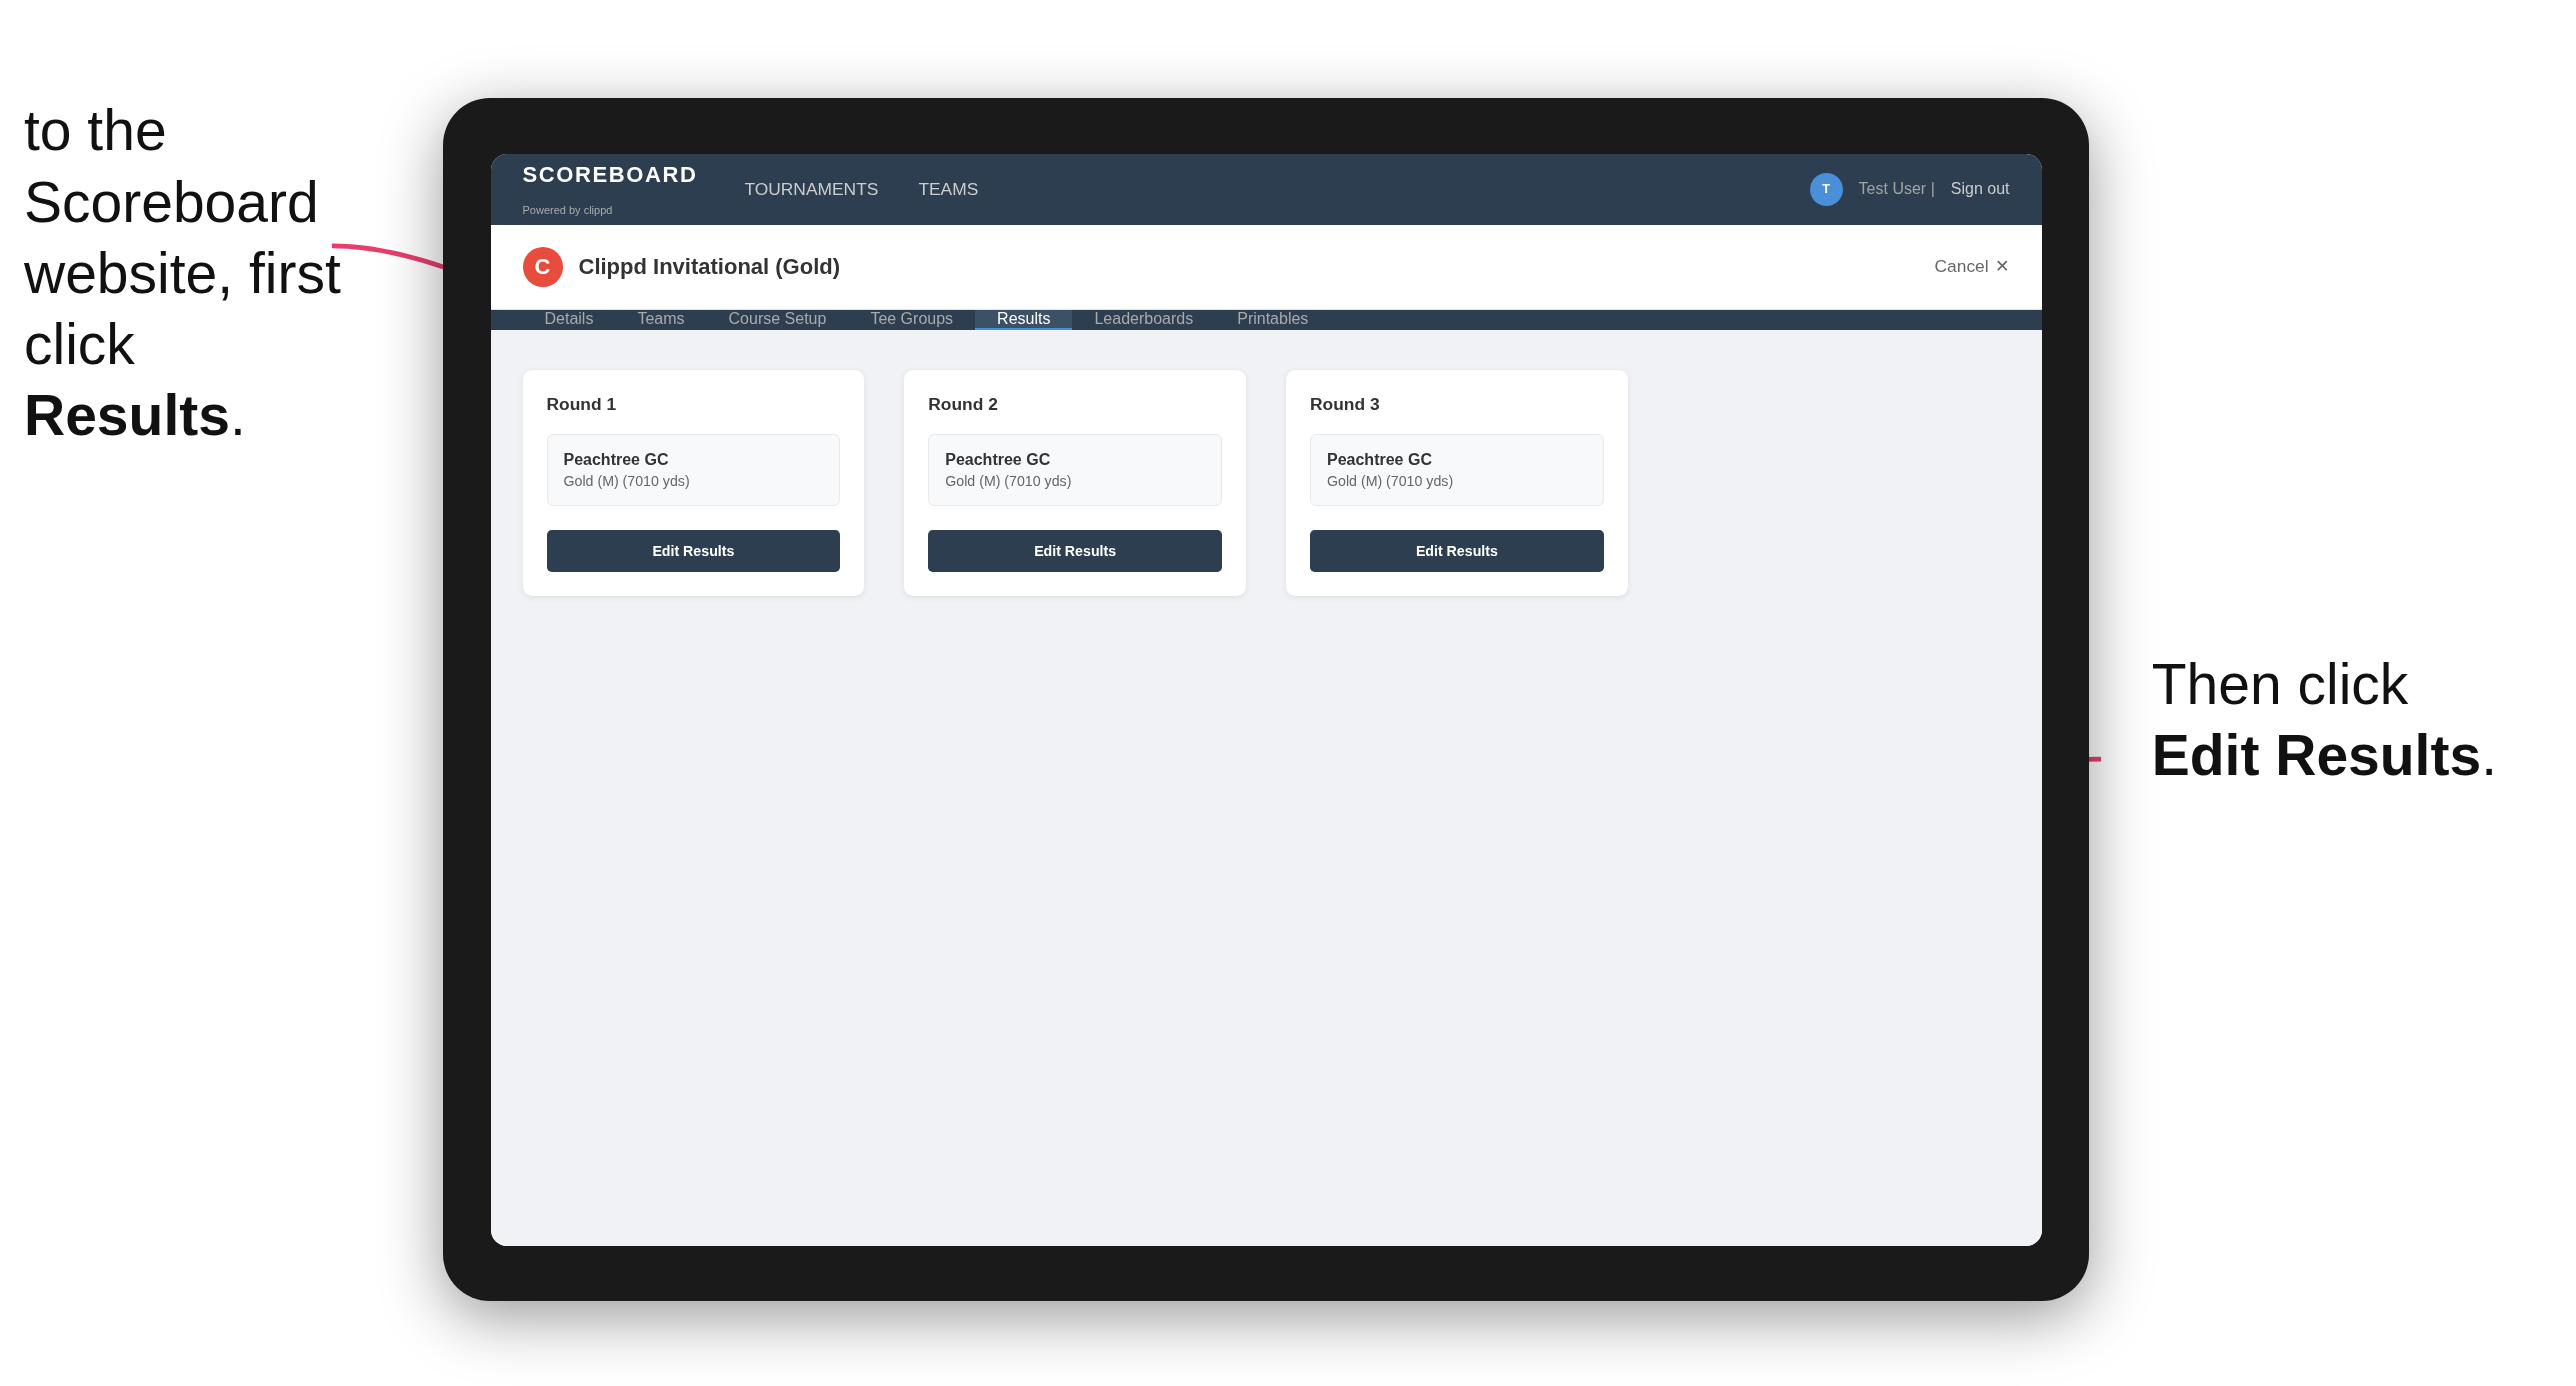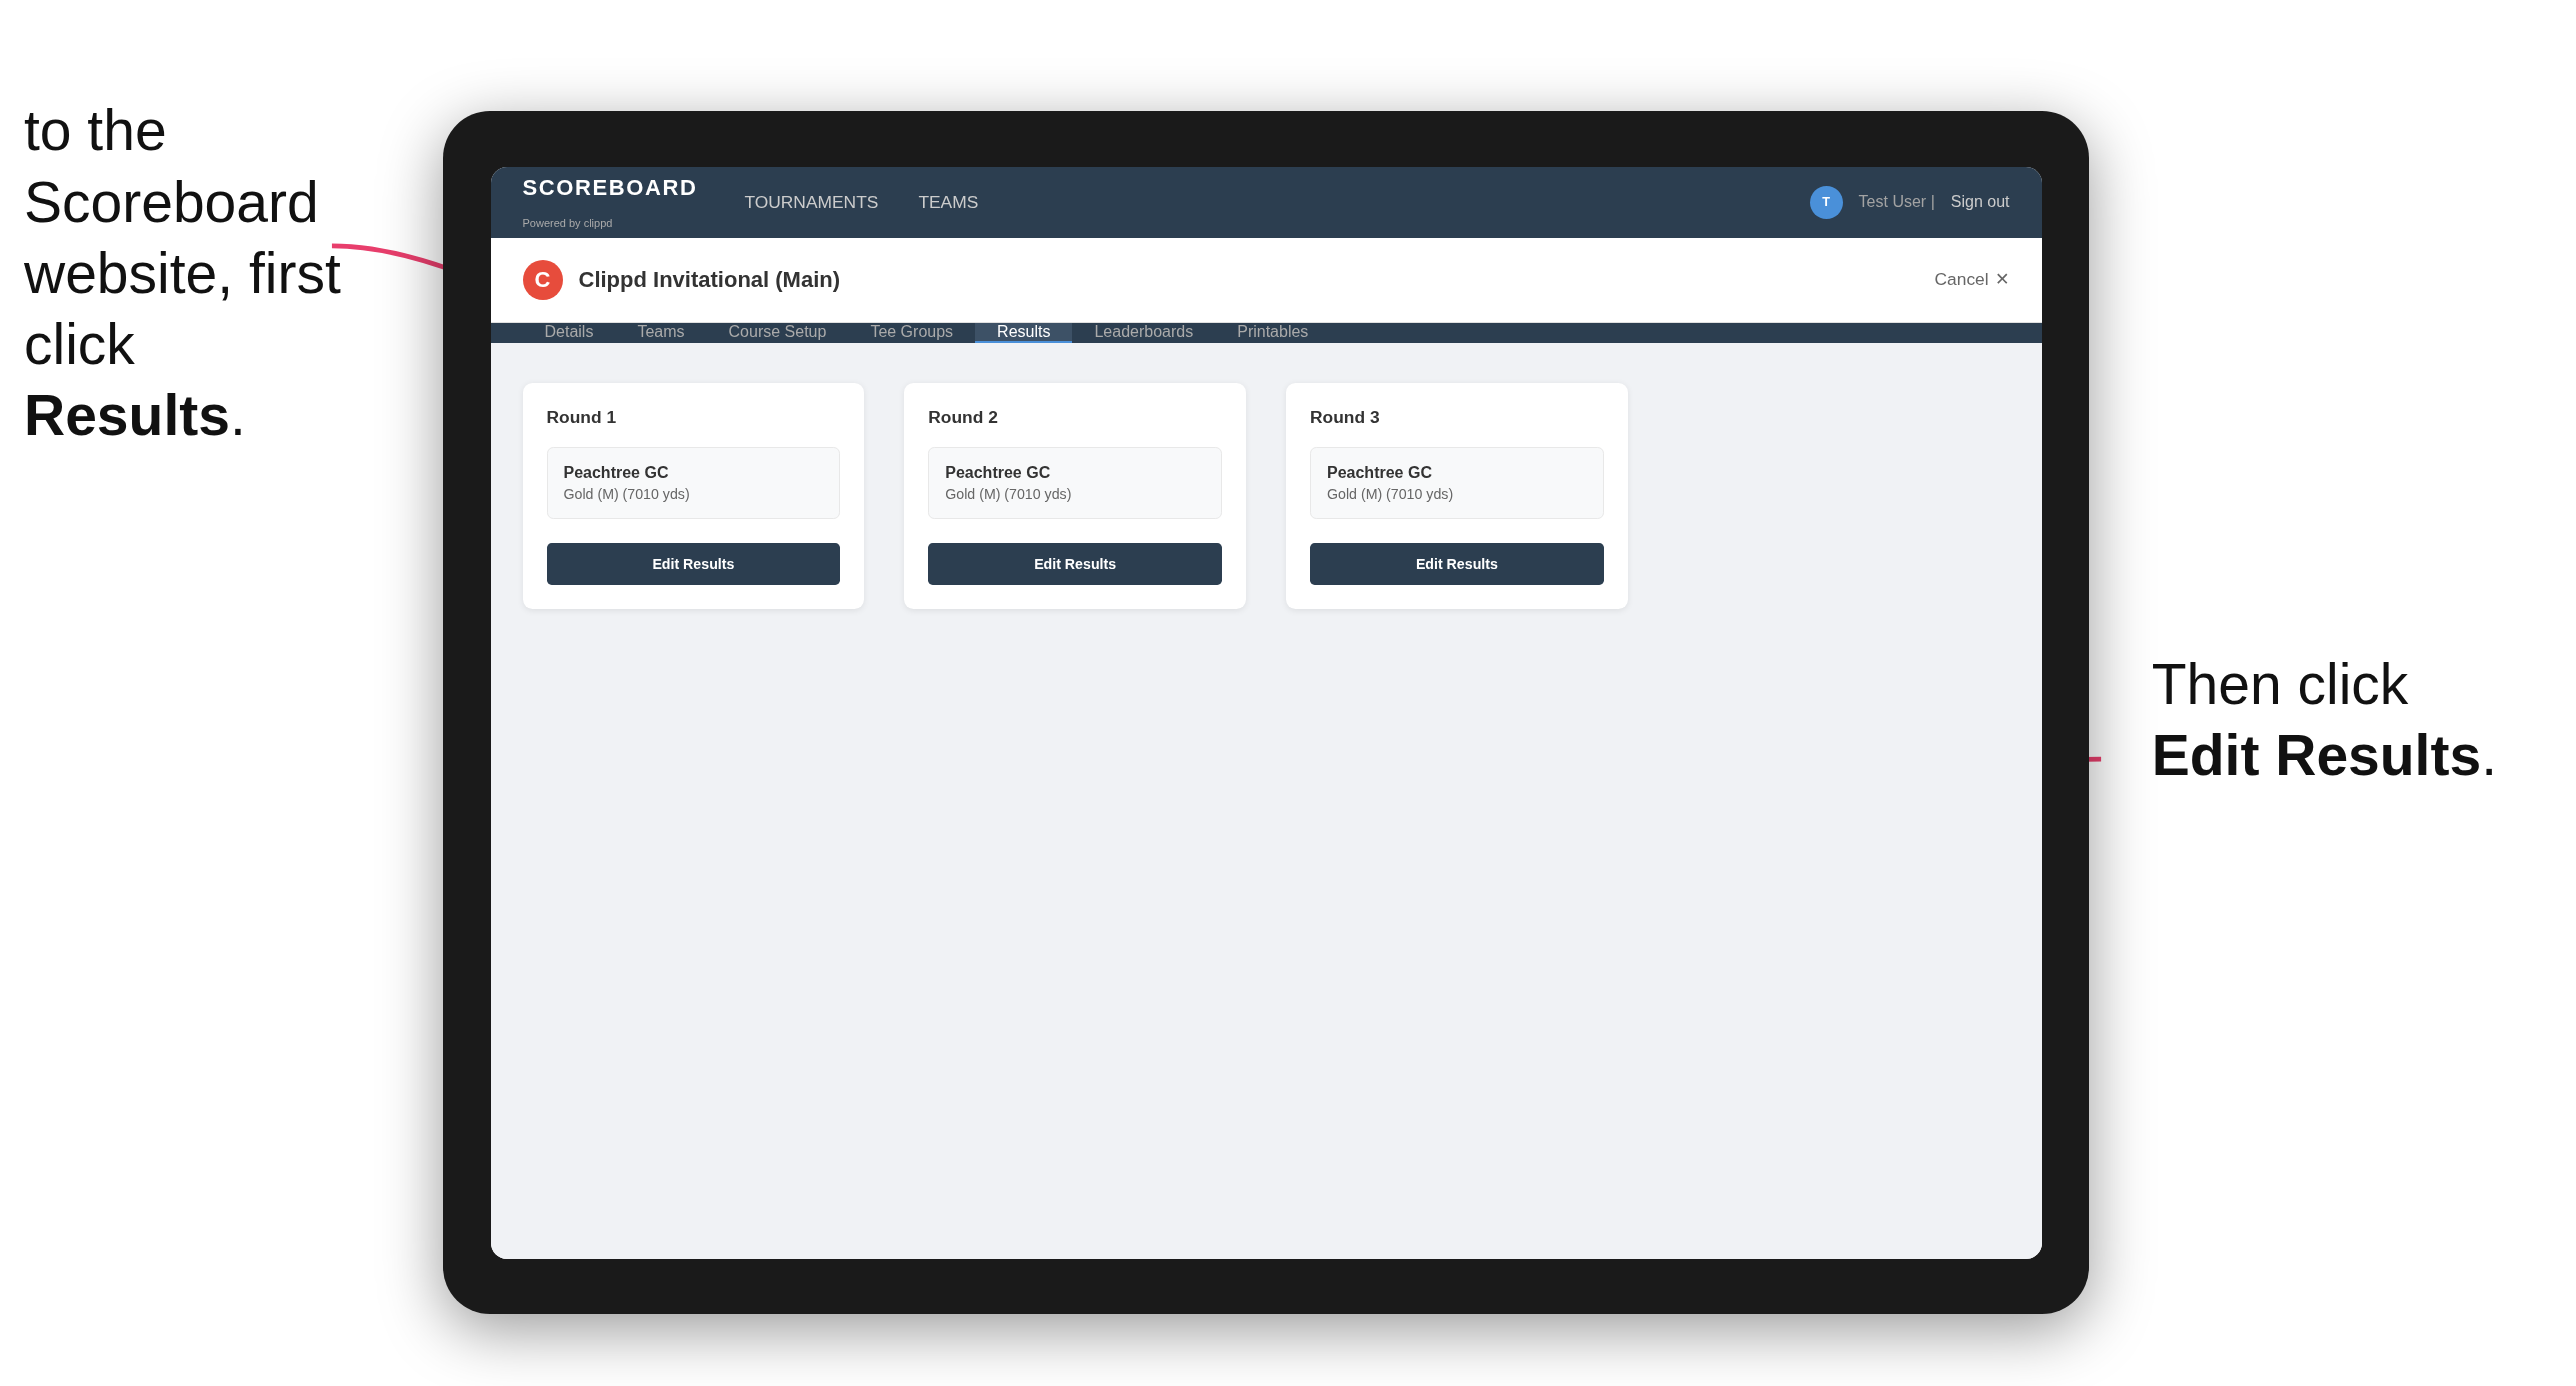--- a/index.html
+++ b/index.html
@@ -37,21 +37,21 @@
       text-align: left;
       max-width: 396px;
     }
     .instruction-right strong {
       font-weight: 800;
     }
 
     
     .tablet-shell {
       position: absolute;
-      top: 111px;
+      top: 98px;
       left: 443px;
       width: 1646px;
       height: 1203px;
       background: #1a1a1a;
       border-radius: 47px;
       box-shadow: 0 16px 63px rgba(0,0,0,0.4);
       display: flex;
       align-items: center;
       justify-content: center;
     }
@@ -324,21 +324,21 @@
       <div class="nav-right">
         <div class="user-avatar">T</div>
         <span class="user-text">Test User |</span>
         <span class="sign-out">Sign out</span>
       </div>
     </div>
 
     <div class="tournament-header">
       <div class="tournament-title-area">
         <div class="c-logo">C</div>
-        <span class="tournament-name">Clippd Invitational (Main)</span>
+        <span class="tournament-name">Clippd Invitational (Gold)</span>
       </div>
       <div class="cancel-btn">
         <span>Cancel</span>
         <span>✕</span>
       </div>
     </div>
 
     <div class="tab-bar">
       <div class="tab">
         <span>Details</span>

